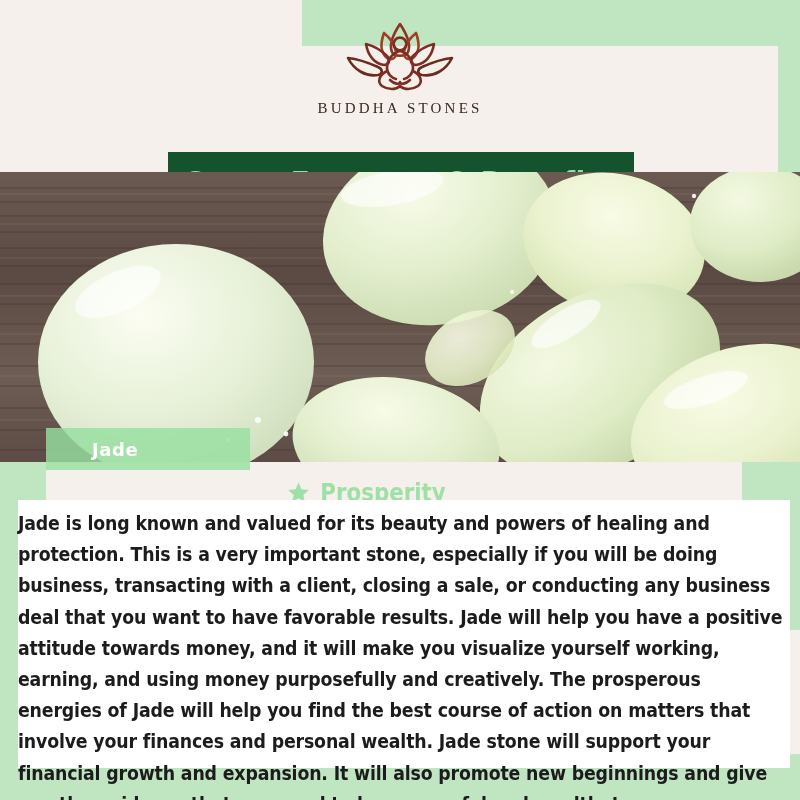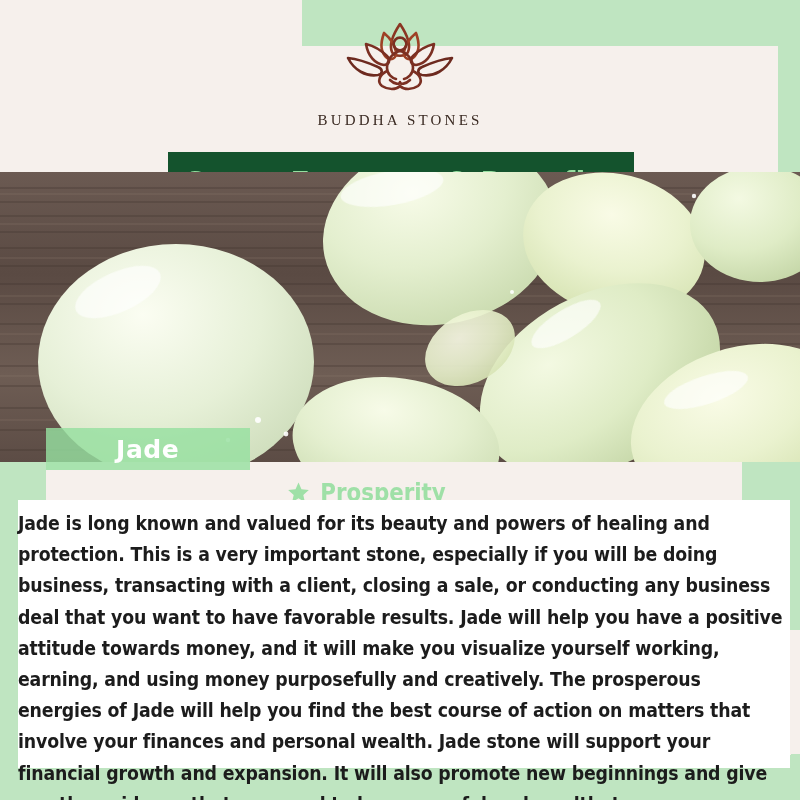--- a/index.html
+++ b/index.html
@@ -20,21 +20,21 @@
   .deco-left-low {left:0;top:500px;width:22px;height:280px;}
   .deco-corner-r {position:absolute;right:0;top:600px;width:58px;height:30px;
                   background:linear-gradient(225deg,#bfe5c1 50%,transparent 50%);}
   .deco-corner-b {position:absolute;right:0;bottom:18px;width:46px;height:28px;
                   background:linear-gradient(135deg,transparent 50%,#bfe5c1 50%);}
 
   
   .logo-wrap{position:absolute;left:0;top:18px;width:800px;text-align:center;}
   .logo-mark{display:block;margin:0 auto;}
   .logo-word{
-    margin-top:16px;font-family:"Liberation Serif","DejaVu Serif",serif;
+    margin-top:4px;font-family:"Liberation Serif","DejaVu Serif",serif;
     font-size:15px;letter-spacing:3.2px;color:#3a2a22;font-weight:400;
   }
 
   
   .title-banner{
     position:absolute;left:168px;top:116px;width:466px;height:52px;
     background:#14532d;display:flex;align-items:flex-end;justify-content:center;margin-top:36px;
   }
   .title-text{
     font-family:"DejaVu Sans Condensed","Liberation Sans",sans-serif;
@@ -45,22 +45,22 @@
   
   .photo{position:absolute;left:0;top:172px;width:800px;height:290px;overflow:hidden;}
   .photo svg{display:block;width:800px;height:290px;}
 
   
   .jade-banner{
     position:absolute;left:46px;top:428px;width:204px;height:42px;
     background:rgba(150,223,160,.82);display:flex;align-items:center;
   }
   .jade-text{
-    color:#ffffff;font-size:25px;font-weight:bold;letter-spacing:.6px;
-    padding-left:46px;font-family:"DejaVu Sans","Liberation Sans",sans-serif;margin-left:24px;
+    color:#ffffff;font-size:18px;font-weight:bold;letter-spacing:.6px;
+    padding-left:46px;font-family:"DejaVu Sans","Liberation Sans",sans-serif;
   }
 
   
   .benefits{
     position:absolute;left:0;top:478px;width:736px;
     display:flex;justify-content:center;align-items:center;gap:10px;
   }
   .benefit{display:flex;align-items:center;gap:7px;}
   .star{width:23px;height:23px;display:block;}
   .benefit-label{

